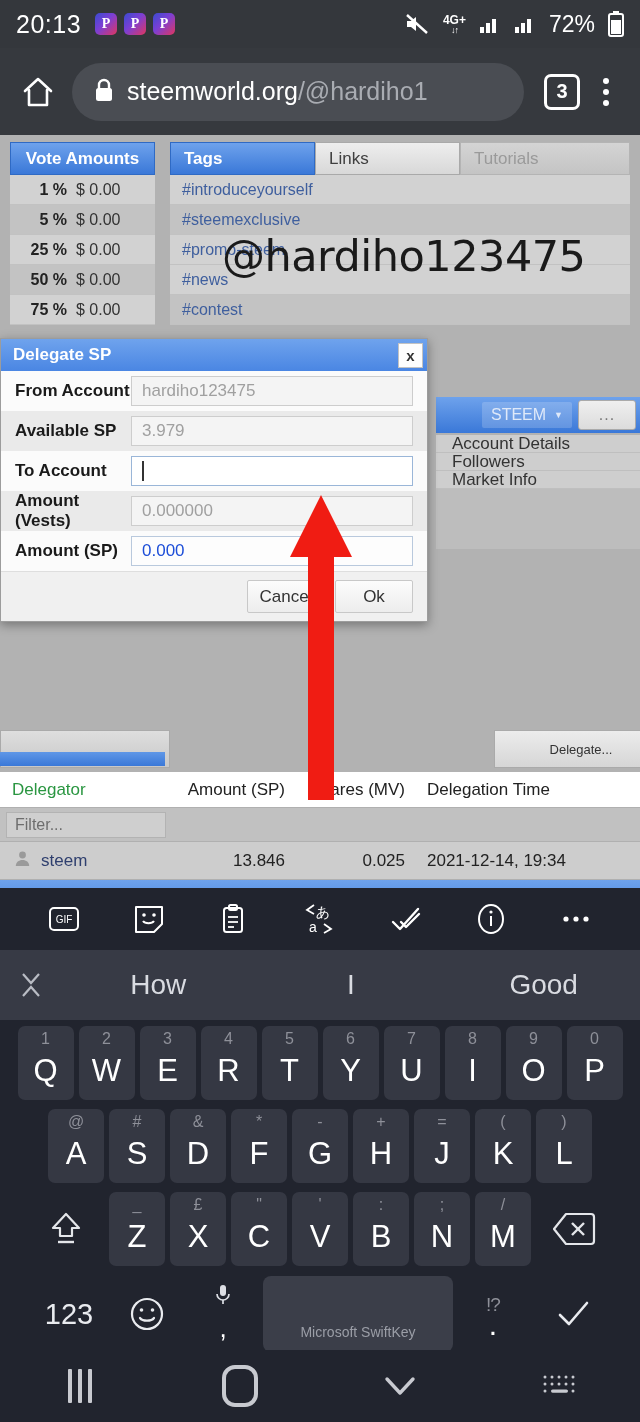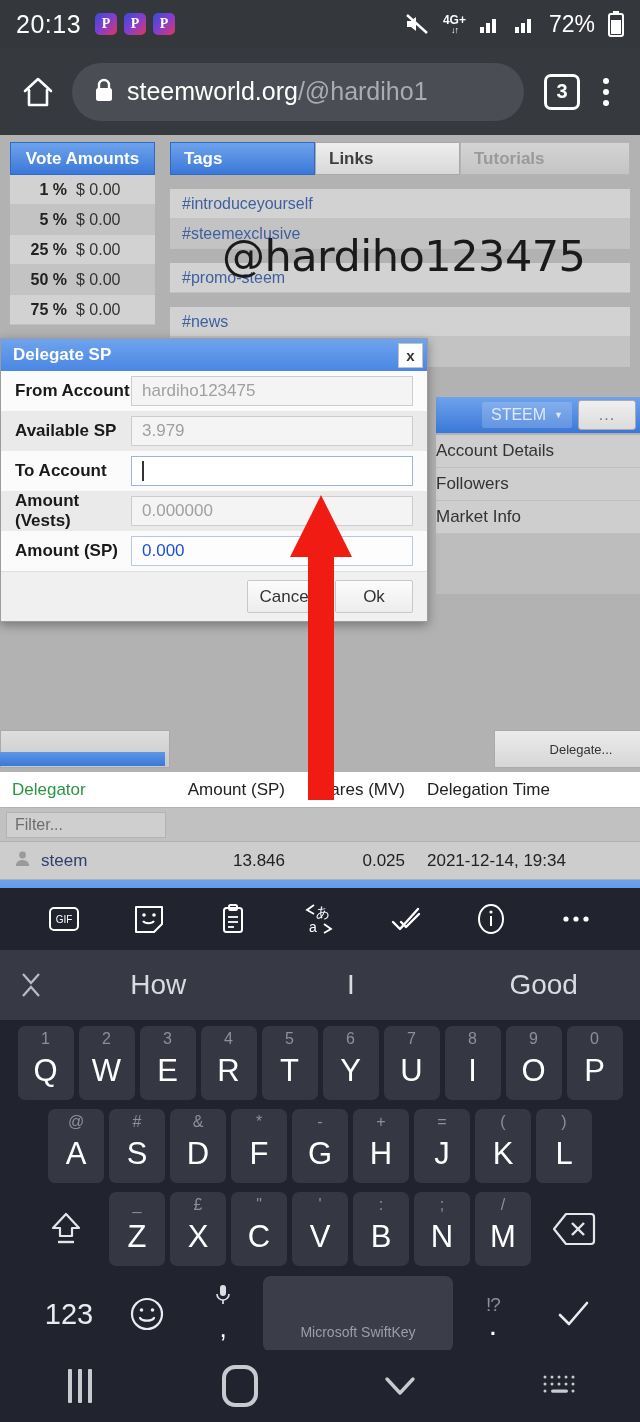--- a/index.html
+++ b/index.html
@@ -62,21 +62,21 @@
     position: absolute; left: 0; top: 135px; width: 640px; height: 753px;
     background: #b2b2b2; overflow: hidden;
   }
   .page-inner { position: relative; width: 640px; height: 753px; }
 
   
   .panelrow { position: absolute; display: flex; }
   .tabbtn {
     border: 1px solid #a9a9a9; font-size: 17px; color: #3f3f3f;
     background: linear-gradient(#eeeeee,#d8d8d8);
-    display: flex; align-items: center; padding: 0 13px; font-weight: bold;
+    display: flex; align-items: center; padding: 0 13px;
   }
   .tabbtn.active {
     background: linear-gradient(#6ea2ec,#3a78d8); color: #fff; border-color: #2f6ac4;
     font-weight: bold;
   }
   .tabbtn.muted { color: #9a9a9a; background: linear-gradient(#d4d4d4,#c4c4c4); border-color:#b4b4b4; }
 
   
   .vote-table { position: absolute; left: 10px; top: 40px; width: 145px; }
   .vote-row {
@@ -88,21 +88,21 @@
   .vote-pct { width: 66px; text-align: right; padding-right: 9px; font-weight: bold; }
   .vote-val { flex:1; color:#333; }
 
   
   .tags-list { position: absolute; left: 170px; top: 40px; width: 460px; }
   .tag-row {
     height: 30px; display: flex; align-items: center; padding-left: 12px;
     font-size: 16px; color: #3f5f9e; border-bottom: 1px solid #c2c2c2;
   }
   .tag-row.alt { background: #c3c3c3; }
-  .tag-row.plain { background: #d2d2d2; margin-top: 14px; }
+  .tag-row.plain { background: #d2d2d2; }
 
   .watermark {
     position: absolute; left: 222px; top: 96px;
     font-size: 43px; color: #1a1a1a; letter-spacing: -.5px;
     font-family: "DejaVu Sans", sans-serif; white-space: nowrap;
   }
 
   
   .rs-header {
     position: absolute; left: 436px; top: 262px; width: 204px; height: 36px;
@@ -114,21 +114,21 @@
     padding: 4px 9px; border-radius: 2px; display: flex; align-items: center; gap: 8px;
   }
   .rs-dots-btn {
     width: 58px; height: 30px; background: linear-gradient(#efefef,#dcdcdc);
     border: 1px solid #aaa; border-radius: 3px; margin-left: 6px;
     display: flex; align-items: center; justify-content: center;
     color: #777; font-size: 16px; letter-spacing: 1px;
   }
   .rs-menu { position: absolute; left: 436px; top: 300px; width: 204px; }
   .rs-item {
-    height: 33px; display: flex; align-items: center; 
+    height: 18px; display: flex; align-items: center; padding-left: 16px;
     font-size: 17px; color: #333; border-bottom: 1px solid #bfbfbf; background: #cecece;
   }
   .rs-spacer { height: 60px; background: #bdbdbd; }
   .rs-deleg {
     position: absolute; left: 494px; top: 595px; width: 174px; height: 38px;
     background: linear-gradient(#ececec,#d6d6d6); border: 1px solid #aaa;
     display: flex; align-items: center; justify-content: center;
     font-size: 13px; color: #333;
   }
   .lb-stub {

